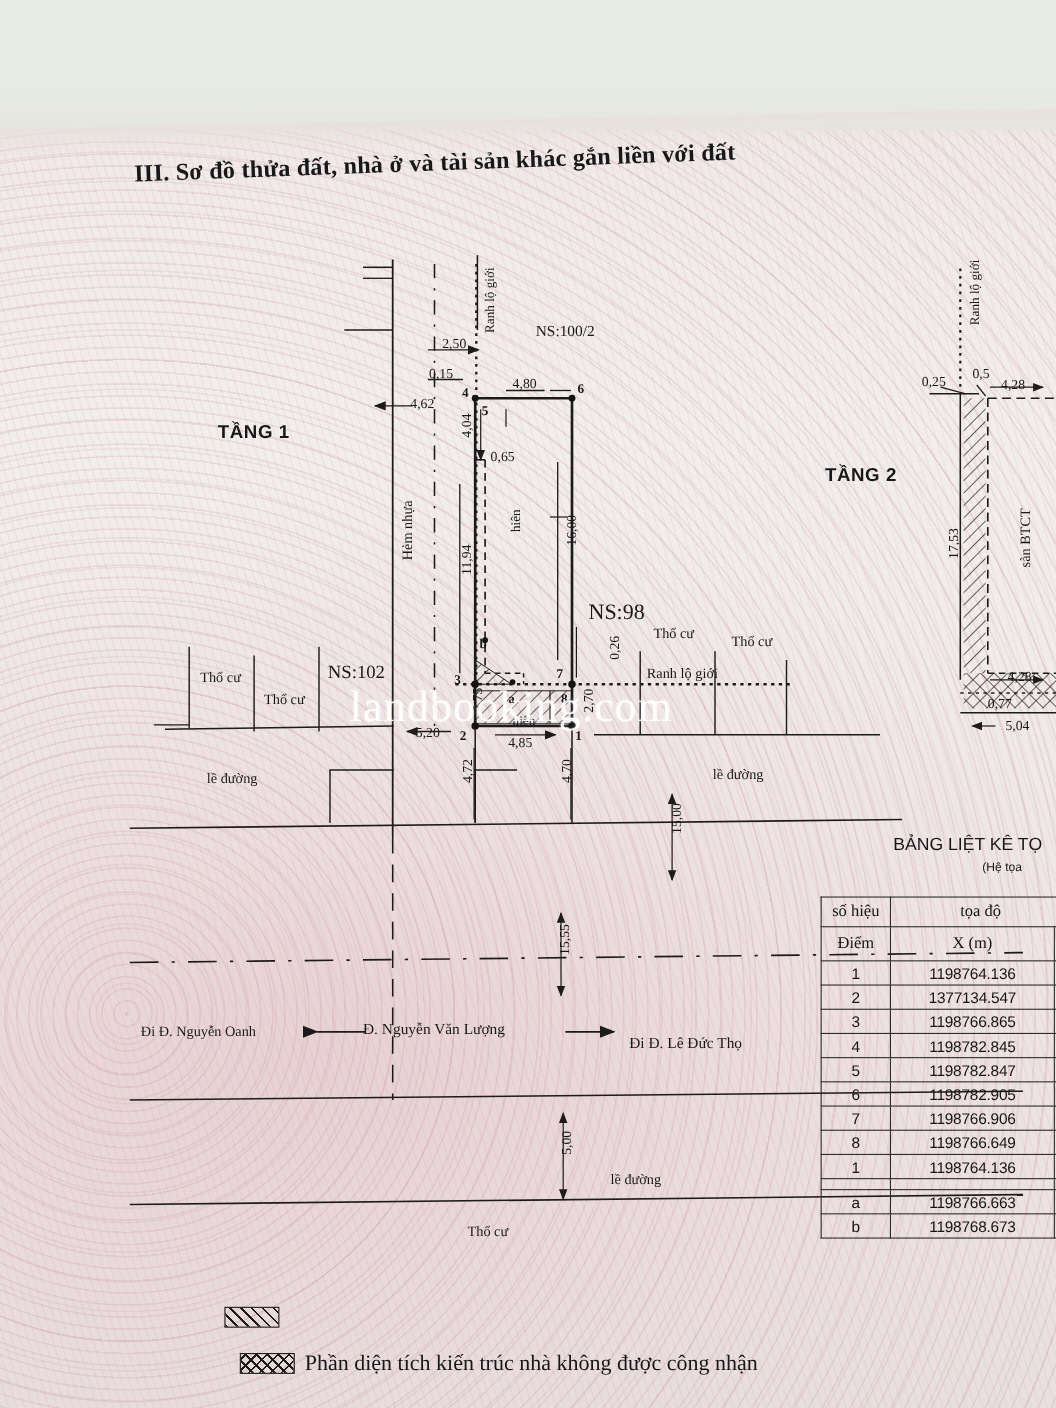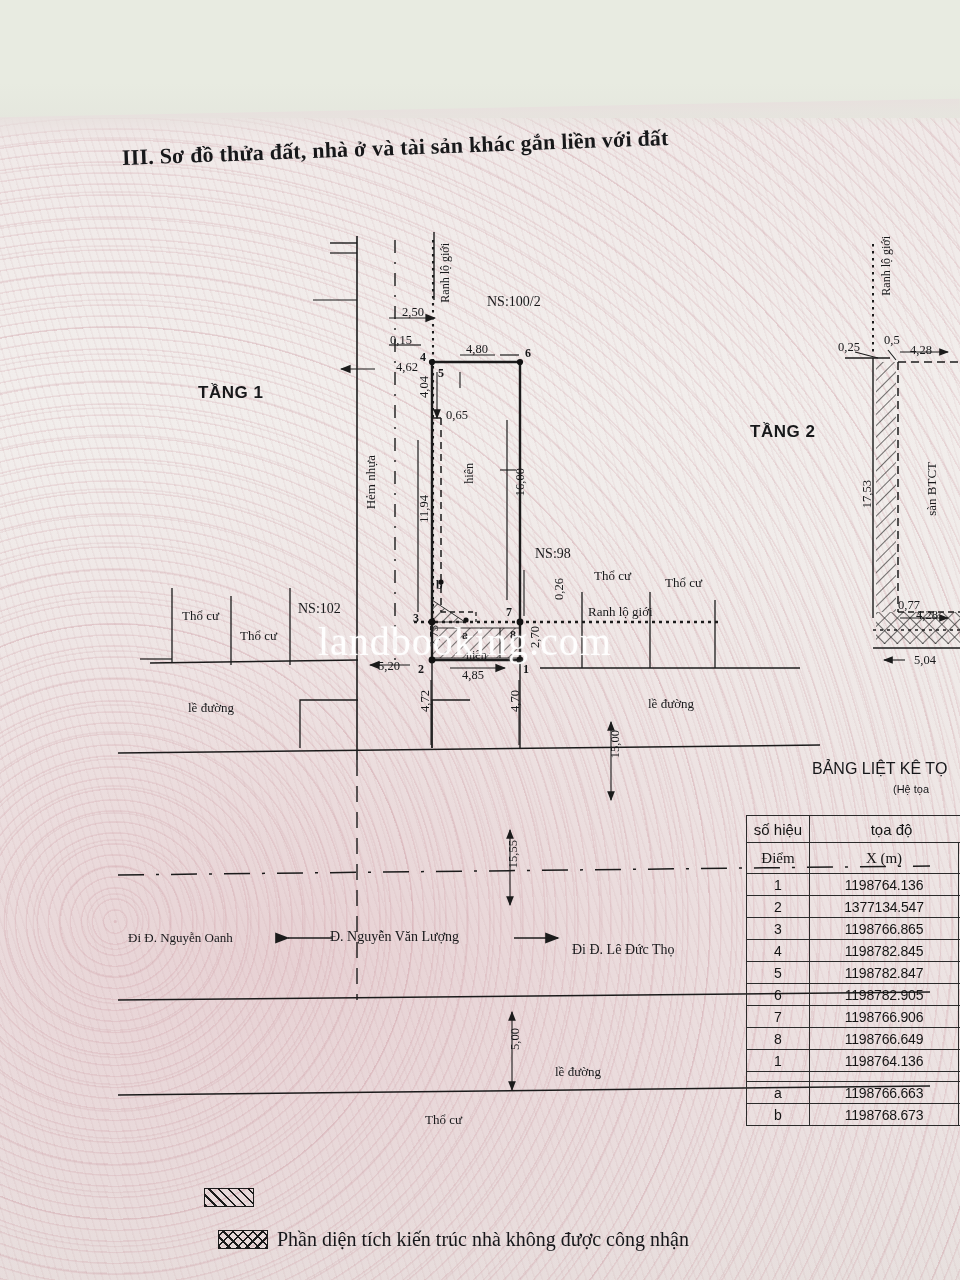--- a/index.html
+++ b/index.html
@@ -58,21 +58,21 @@
 
   
   #coordtab{
     position:absolute;left:746px;top:815px;width:228px;
     border-collapse:collapse;font-family:"Liberation Sans",sans-serif;
   }
   #coordtab td,#coordtab th{
     border:1px solid #2b2b2b;color:#141414;font-weight:normal;
     padding:0;text-align:center;
   }
-  .th1{font-family:Liberation Sans, sans-serif;font-size:15px;height:26px;margin-top:47px;}
+  .th1{font-family:Liberation Serif, serif;font-size:15px;height:26px;margin-top:47px;}
   .th2{font-family:"Liberation Serif",serif;font-size:15px;height:30px;}
   .cpt{font-size:14px;height:21px;width:62px;}
   .cx{font-size:14px;height:21px;letter-spacing:-0.2px;}
   .spacerrow td{height:9px;border-left:1px solid #2b2b2b;border-right:1px solid #2b2b2b;border-top:1px solid #2b2b2b;border-bottom:none;}
   .lastrow td{border-bottom:1px solid #2b2b2b;}
   #tabtitle{position:absolute;left:812px;top:760px;font-size:16px;color:#16171a;font-family:"Liberation Sans",sans-serif;white-space:nowrap;}
   #tabsub{position:absolute;left:893px;top:783px;font-size:11px;color:#16171a;font-family:"Liberation Sans",sans-serif;white-space:nowrap;text-align:right;}
 
   
   .legrow{position:absolute;display:flex;align-items:center;gap:9px;}
@@ -228,40 +228,40 @@
 </svg>
 
 <div id="title">III. Sơ đồ thửa đất, nhà ở và tài sản khác gắn liền với đất</div>
 
 <div class="t big" style="left:198px;top:383px;">TẦNG 1</div>
 <div class="t big" style="left:750px;top:422px;">TẦNG 2</div>
 
 <div class="t lblv" style="left:363px;top:455px;">Hẻm nhựa</div>
 <div class="t lblv sm" style="left:438px;top:243px;font-size:12px;">Ranh lộ giới</div>
 <div class="t lbl" style="left:487px;top:294px;font-size:14px;">NS:100/2</div>
-<div class="t lbl" style="left:535px;top:546px;font-size:14px;">NS:98</div>
-<div class="t lbl" style="left:298px;top:601px;font-size:14px;">NS:102</div>
+<div class="t lbl" style="left:535px;top:546px;font-size:20px;">NS:98</div>
+<div class="t lbl" style="left:298px;top:601px;font-size:17px;">NS:102</div>
 <div class="t lbl" style="left:182px;top:608px;">Thổ cư</div>
 <div class="t lbl" style="left:240px;top:628px;">Thổ cư</div>
 <div class="t lbl" style="left:594px;top:568px;">Thổ cư</div>
 <div class="t lbl" style="left:665px;top:575px;">Thổ cư</div>
 <div class="t lbl" style="left:425px;top:1112px;">Thổ cư</div>
 <div class="t lbl" style="left:588px;top:604px;">Ranh lộ giới</div>
 <div class="t lblv" style="left:462px;top:463px;font-size:12px;">hiên</div>
 <div class="t lbl" style="left:466px;top:648px;font-size:12px;">hiên</div>
 <div class="t lbl" style="left:188px;top:700px;">lề đường</div>
 <div class="t lbl" style="left:648px;top:696px;">lề đường</div>
 <div class="t lbl" style="left:555px;top:1064px;">lề đường</div>
 
 <div class="t lblv sm" style="left:879px;top:236px;font-size:12px;">Ranh lộ giới</div>
 <div class="t lblv" style="left:924px;top:462px;font-size:13px;">sàn BTCT</div>
 
 <div class="t dim" style="left:402px;top:305px;">2,50</div>
 <div class="t dim" style="left:390px;top:333px;">0,15</div>
-<div class="t dim" style="left:396px;top:360px;">4,62</div>
+<div class="t dim" style="left:373px;top:360px;">4,62</div>
 <div class="t dim" style="left:466px;top:342px;">4,80</div>
 <div class="t dimv" style="left:417px;top:376px;">4,04</div>
 <div class="t dim" style="left:446px;top:408px;">0,65</div>
 <div class="t dimv" style="left:513px;top:468px;">16,00</div>
 <div class="t dimv" style="left:417px;top:495px;">11,94</div>
 <div class="t dimv" style="left:552px;top:578px;">0,26</div>
 <div class="t dimv" style="left:427px;top:625px;">2,75</div>
 <div class="t dimv" style="left:528px;top:626px;">2,70</div>
 <div class="t dim" style="left:378px;top:659px;">5,20</div>
 <div class="t dim" style="left:462px;top:668px;">4,85</div>
@@ -269,21 +269,21 @@
 <div class="t dimv" style="left:508px;top:690px;">4,70</div>
 <div class="t dimv" style="left:608px;top:730px;">15,00</div>
 <div class="t dimv" style="left:506px;top:840px;">15,55</div>
 <div class="t dimv" style="left:508px;top:1028px;">5,00</div>
 
 <div class="t dim" style="left:838px;top:340px;">0,25</div>
 <div class="t dim" style="left:884px;top:333px;">0,5</div>
 <div class="t dim" style="left:910px;top:343px;">4,28</div>
 <div class="t dimv" style="left:860px;top:480px;">17,53</div>
 <div class="t dim" style="left:916px;top:608px;">4,28</div>
-<div class="t dim" style="left:898px;top:598px;">0,77</div>
+<div class="t dim" style="left:898px;top:633px;">0,77</div>
 <div class="t dim" style="left:914px;top:653px;">5,04</div>
 
 <div class="t pt" style="left:420px;top:350px;">4</div>
 <div class="t pt" style="left:438px;top:366px;">5</div>
 <div class="t pt" style="left:525px;top:346px;">6</div>
 <div class="t pt" style="left:413px;top:611px;">3</div>
 <div class="t pt" style="left:506px;top:605px;">7</div>
 <div class="t pt" style="left:510px;top:628px;">8</div>
 <div class="t pt" style="left:418px;top:662px;">2</div>
 <div class="t pt" style="left:523px;top:662px;">1</div>

